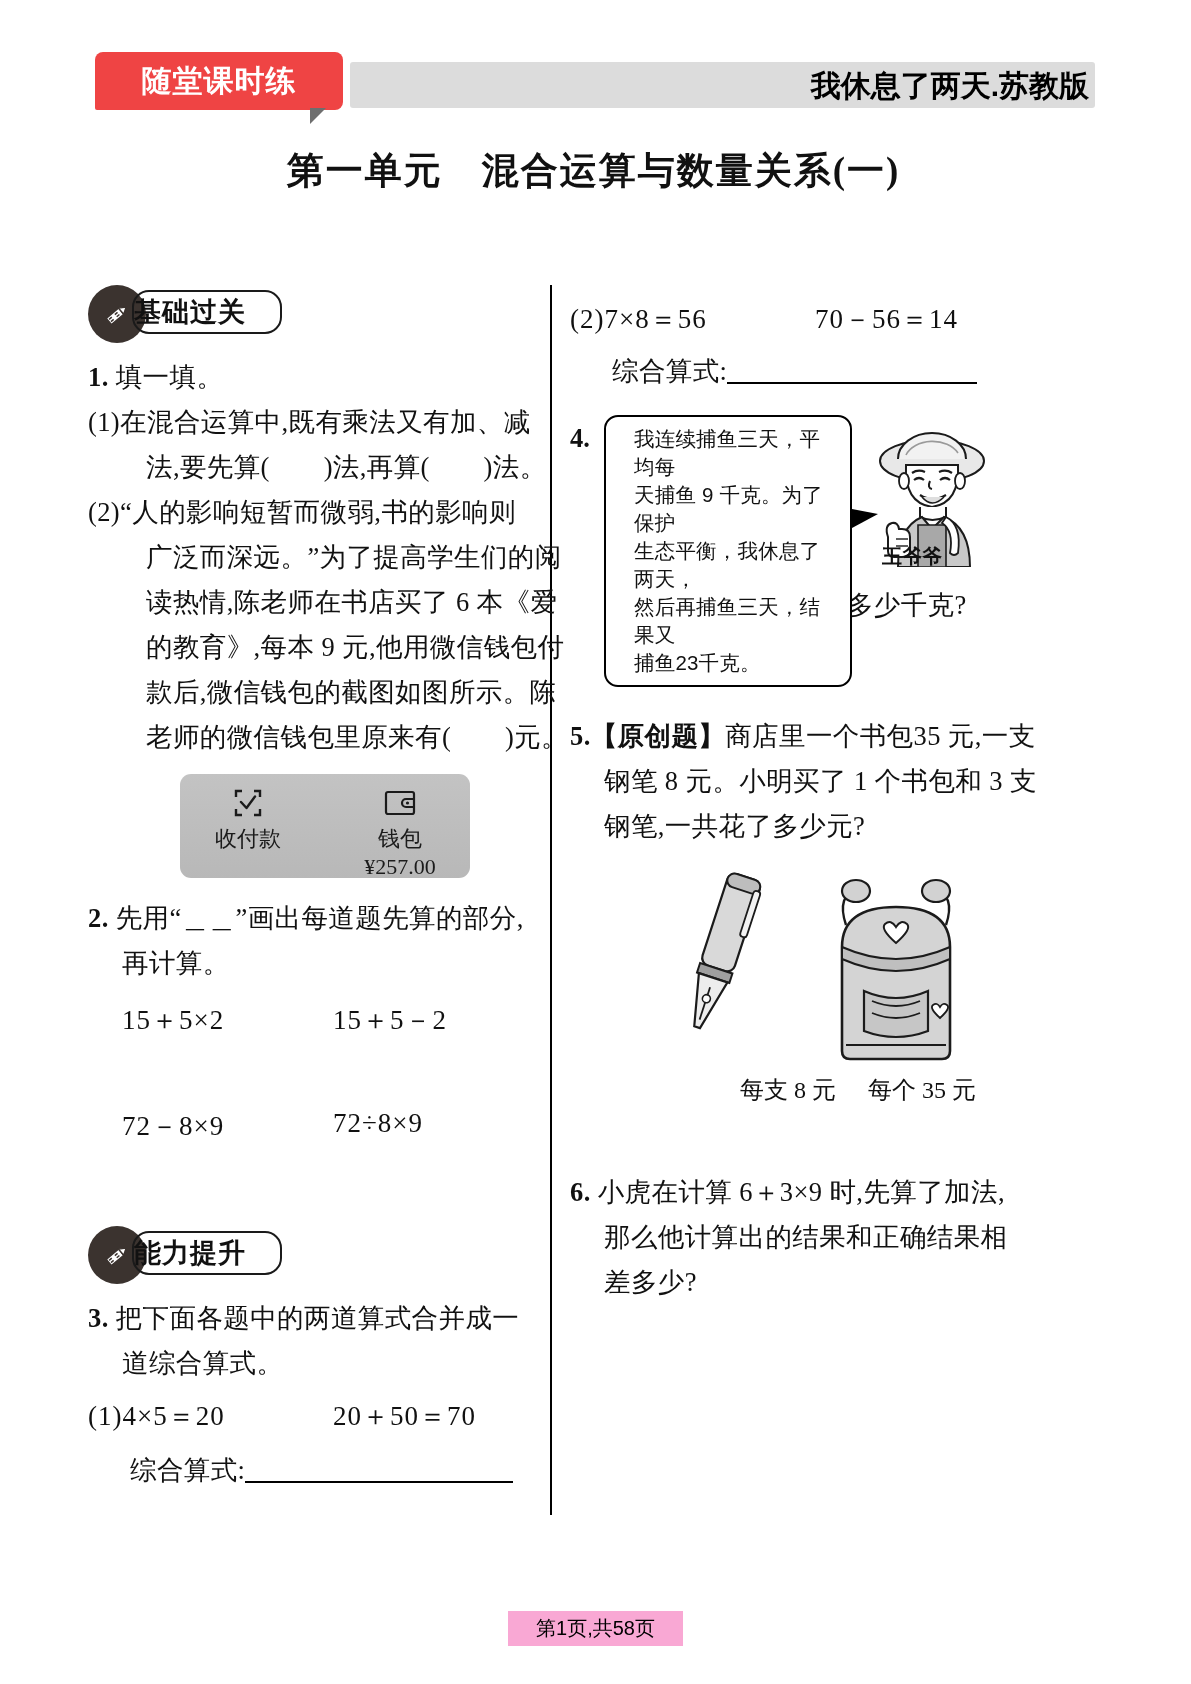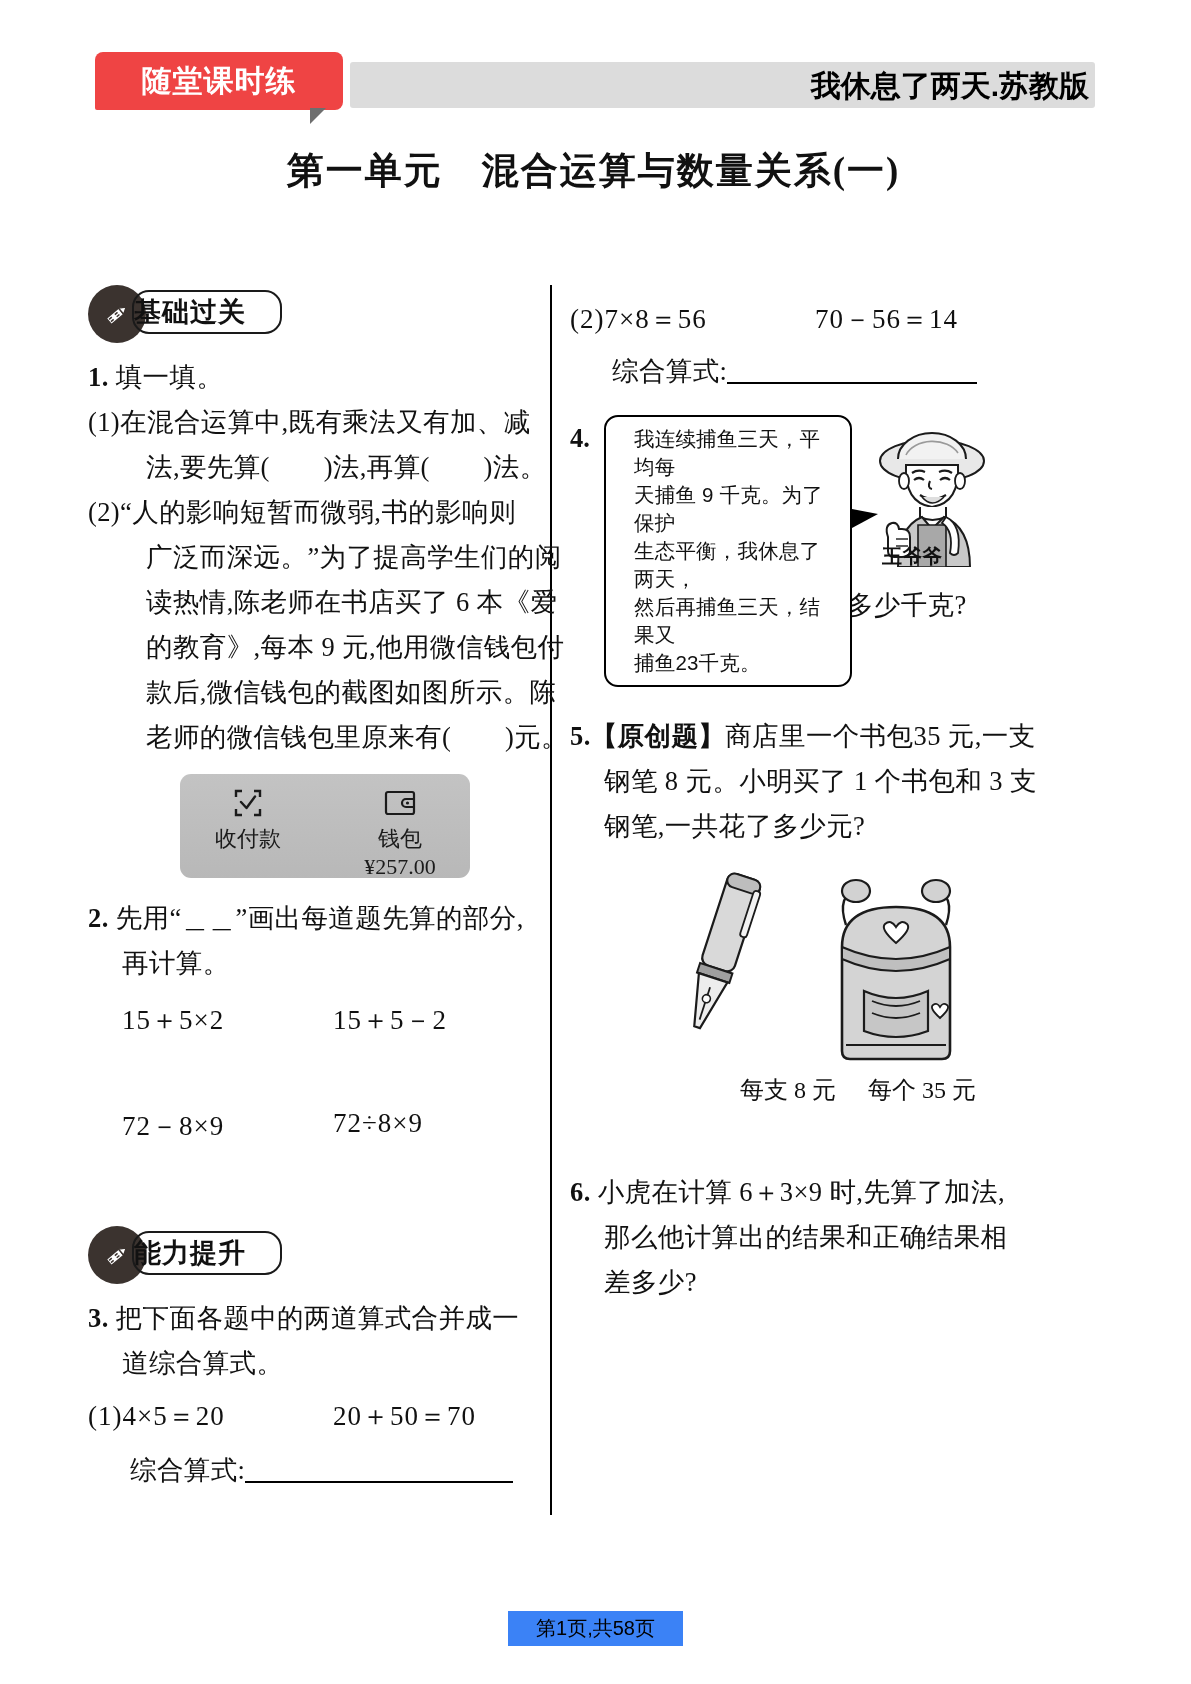--- a/index.html
+++ b/index.html
@@ -320,21 +320,21 @@
   
   .footer {
     position: absolute;
     left: 0;
     right: 0;
     bottom: 38px;
     text-align: center;
   }
   .footer-inner {
     display: inline-block;
-    background: #3b82f6;
+    background: #f9a8d4;
     padding: 4px 28px;
     font-family: "Liberation Sans", sans-serif;
     font-size: 20px;
     color: #000;
   }
 </style>
 </head>
 <body>
 
 <div class="page">

